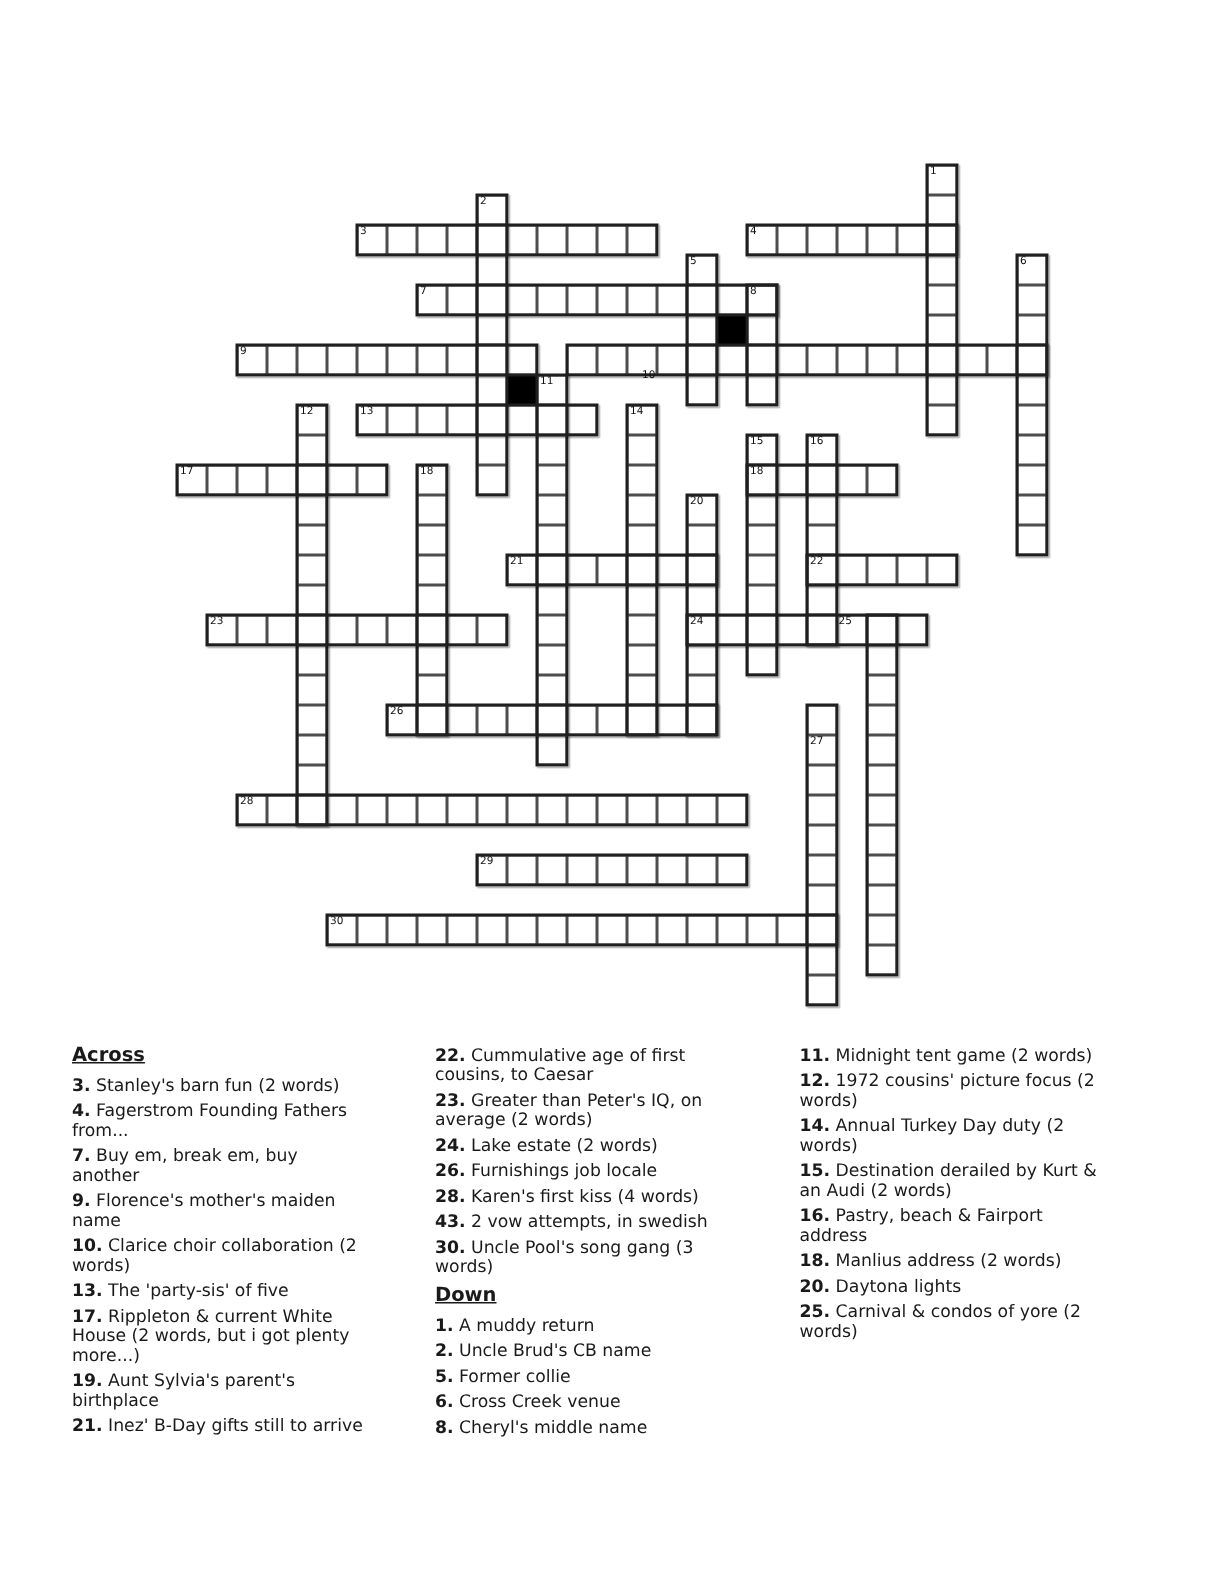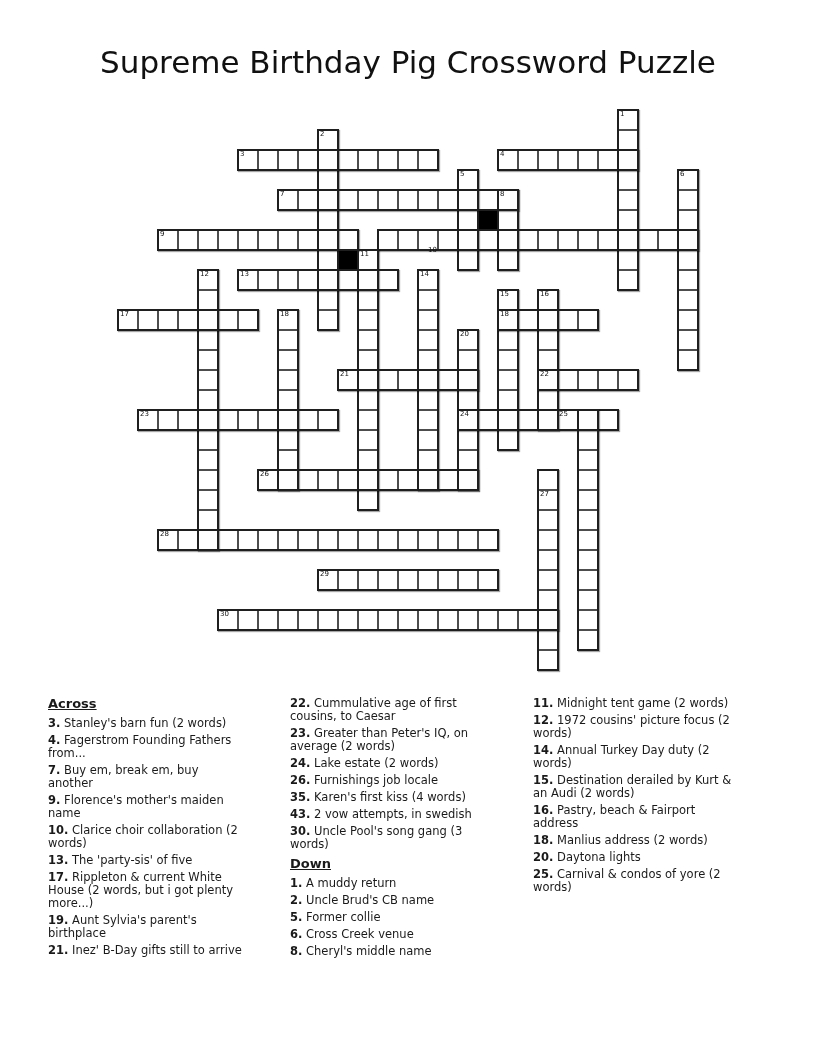--- a/index.html
+++ b/index.html
@@ -20,21 +20,20 @@
   .clue{margin:0 0 4px 0;}
   .clue b{font-weight:bold;}
   .clue-header{font-weight:bold;text-decoration:underline;font-size:13px;
                margin:0 0 7px 0;}
   .clue-header.down{margin-top:6px;}
 </style>
 </head>
 <body>
 
 <div id="page">
-  <div id="title">Supreme Birthday Pig Crossword Puzzle</div>
   <div id="grid" style="left: 118px; top: 110px;">
       <div class="cell" style="left: 500px; top: 0px; width: 20px; height: 20px;"></div>
       <div class="cell" style="left: 500px; top: 20px; width: 20px; height: 20px;"></div>
       <div class="cell" style="left: 500px; top: 40px; width: 20px; height: 20px;"></div>
       <div class="cell" style="left: 500px; top: 60px; width: 20px; height: 20px;"></div>
       <div class="cell" style="left: 500px; top: 80px; width: 20px; height: 20px;"></div>
       <div class="cell" style="left: 500px; top: 100px; width: 20px; height: 20px;"></div>
       <div class="cell" style="left: 500px; top: 120px; width: 20px; height: 20px;"></div>
       <div class="cell" style="left: 500px; top: 140px; width: 20px; height: 20px;"></div>
       <div class="cell" style="left: 500px; top: 160px; width: 20px; height: 20px;"></div>
@@ -353,21 +352,21 @@
   <div class="clue-col" style="left: 48px; top: 697px; width: 240px;"><div class="clue-header">Across</div><div class="clue"><b>3.</b> Stanley's barn fun (2 words)</div><div class="clue"><b>4.</b> Fagerstrom Founding Fathers
 from...</div><div class="clue"><b>7.</b> Buy em, break em, buy
 another</div><div class="clue"><b>9.</b> Florence's mother's maiden
 name</div><div class="clue"><b>10.</b> Clarice choir collaboration (2
 words)</div><div class="clue"><b>13.</b> The 'party-sis' of five</div><div class="clue"><b>17.</b> Rippleton &amp; current White
 House (2 words, but i got plenty
 more...)</div><div class="clue"><b>19.</b> Aunt Sylvia's parent's
 birthplace</div><div class="clue"><b>21.</b> Inez' B-Day gifts still to arrive</div></div>
   <div class="clue-col" style="left: 290px; top: 697px; width: 240px;"><div class="clue"><b>22.</b> Cummulative age of first
 cousins, to Caesar</div><div class="clue"><b>23.</b> Greater than Peter's IQ, on
-average (2 words)</div><div class="clue"><b>24.</b> Lake estate (2 words)</div><div class="clue"><b>26.</b> Furnishings job locale</div><div class="clue"><b>35.</b> Karen's first kiss (4 words)</div><div class="clue"><b>43.</b> 2 vow attempts, in swedish</div><div class="clue"><b>30.</b> Uncle Pool's song gang (3
+average (2 words)</div><div class="clue"><b>24.</b> Lake estate (2 words)</div><div class="clue"><b>26.</b> Furnishings job locale</div><div class="clue"><b>28.</b> Karen's first kiss (4 words)</div><div class="clue"><b>43.</b> 2 vow attempts, in swedish</div><div class="clue"><b>30.</b> Uncle Pool's song gang (3
 words)</div><div class="clue-header down">Down</div><div class="clue"><b>1.</b> A muddy return</div><div class="clue"><b>2.</b> Uncle Brud's CB name</div><div class="clue"><b>5.</b> Former collie</div><div class="clue"><b>6.</b> Cross Creek venue</div><div class="clue"><b>8.</b> Cheryl's middle name</div></div>
   <div class="clue-col" style="left: 533px; top: 697px; width: 250px;"><div class="clue"><b>11.</b> Midnight tent game (2 words)</div><div class="clue"><b>12.</b> 1972 cousins' picture focus (2
 words)</div><div class="clue"><b>14.</b> Annual Turkey Day duty (2
 words)</div><div class="clue"><b>15.</b> Destination derailed by Kurt &amp;
 an Audi (2 words)</div><div class="clue"><b>16.</b> Pastry, beach &amp; Fairport
 address</div><div class="clue"><b>18.</b> Manlius address (2 words)</div><div class="clue"><b>20.</b> Daytona lights</div><div class="clue"><b>25.</b> Carnival &amp; condos of yore (2
 words)</div></div>
 </div>
 
 </body></html>

